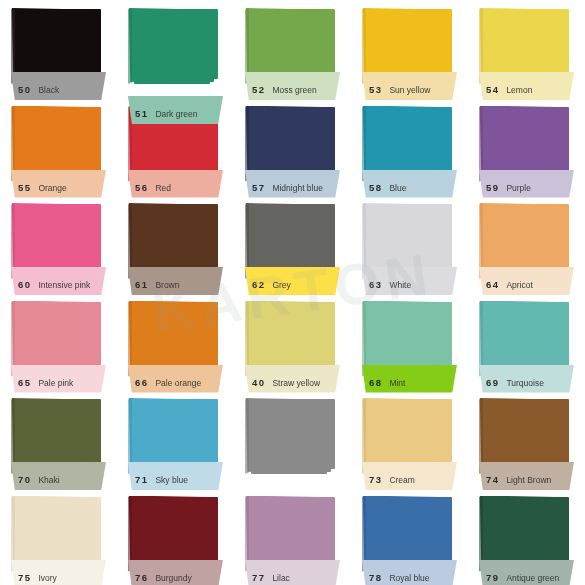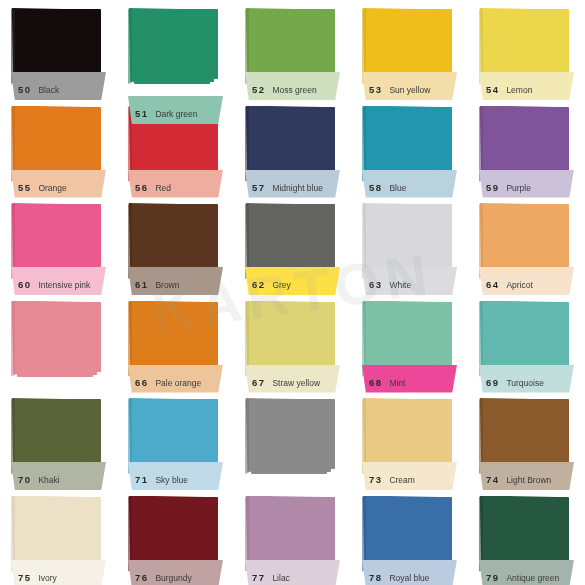--- a/index.html
+++ b/index.html
@@ -342,20 +342,26 @@
         </div>
       </div>
     </div>
     <div class="swatch-cell">
       <div class="paper-stack">
         <div class="sheet s1" style="background: rgb(229, 138, 150);"></div>
         <div class="sheet s2" style="background: rgb(229, 138, 150);"></div>
         <div class="sheet s3" style="background: rgb(229, 138, 150);"></div>
         <div class="sheet front" style="background: rgb(229, 138, 150);"></div>
         <div class="sheet edge" style="background: rgb(211, 118, 131);"></div>
+        <div class="label-bar" style="background: rgb(245, 215, 220);">
+          <div class="label-inner">
+            <span class="swatch-num">65</span>
+            <span class="swatch-name">Pale pink</span>
+          </div>
+        </div>
       </div>
     </div>
     <div class="swatch-cell">
       <div class="paper-stack">
         <div class="sheet s1" style="background: rgb(222, 125, 27);"></div>
         <div class="sheet s2" style="background: rgb(222, 125, 27);"></div>
         <div class="sheet s3" style="background: rgb(222, 125, 27);"></div>
         <div class="sheet front" style="background: rgb(222, 125, 27);"></div>
         <div class="sheet edge" style="background: rgb(195, 106, 18);"></div>
         <div class="label-bar" style="background: rgb(238, 197, 154);">
@@ -368,34 +374,34 @@
     </div>
     <div class="swatch-cell">
       <div class="paper-stack">
         <div class="sheet s1" style="background: rgb(220, 210, 118);"></div>
         <div class="sheet s2" style="background: rgb(220, 210, 118);"></div>
         <div class="sheet s3" style="background: rgb(220, 210, 118);"></div>
         <div class="sheet front" style="background: rgb(220, 210, 118);"></div>
         <div class="sheet edge" style="background: rgb(198, 188, 96);"></div>
         <div class="label-bar" style="background: rgb(236, 232, 199);">
           <div class="label-inner">
-            <span class="swatch-num">67</span>
+            <span class="swatch-num">40</span>
             <span class="swatch-name">Straw yellow</span>
           </div>
         </div>
       </div>
     </div>
     <div class="swatch-cell">
       <div class="paper-stack">
         <div class="sheet s1" style="background: rgb(125, 193, 166);"></div>
         <div class="sheet s2" style="background: rgb(125, 193, 166);"></div>
         <div class="sheet s3" style="background: rgb(125, 193, 166);"></div>
         <div class="sheet front" style="background: rgb(125, 193, 166);"></div>
         <div class="sheet edge" style="background: rgb(104, 171, 144);"></div>
-        <div class="label-bar" style="background: #ec4899;">
+        <div class="label-bar" style="background: #84cc16;">
           <div class="label-inner">
             <span class="swatch-num">68</span>
             <span class="swatch-name">Mint</span>
           </div>
         </div>
       </div>
     </div>
     <div class="swatch-cell">
       <div class="paper-stack">
         <div class="sheet s1" style="background: rgb(99, 184, 176);"></div>

